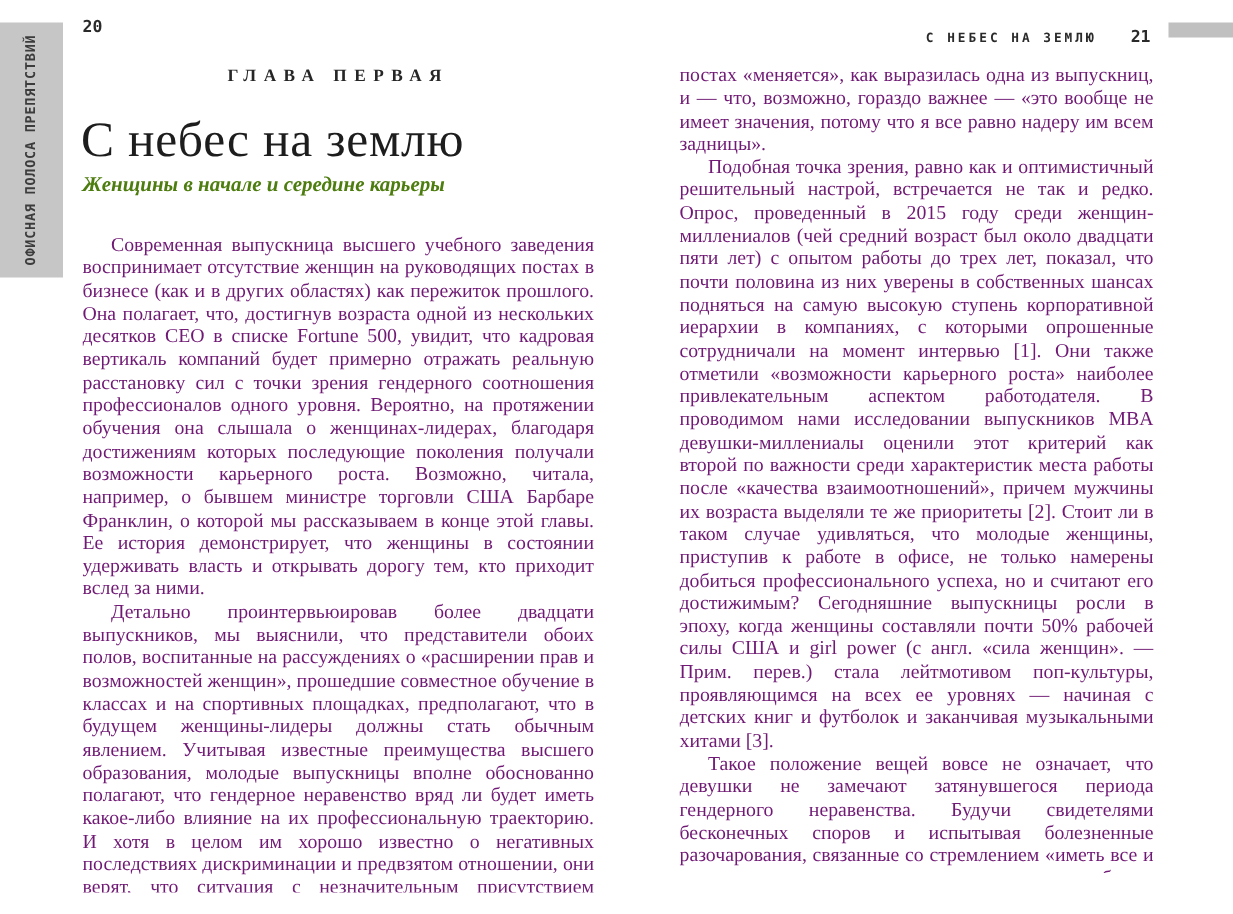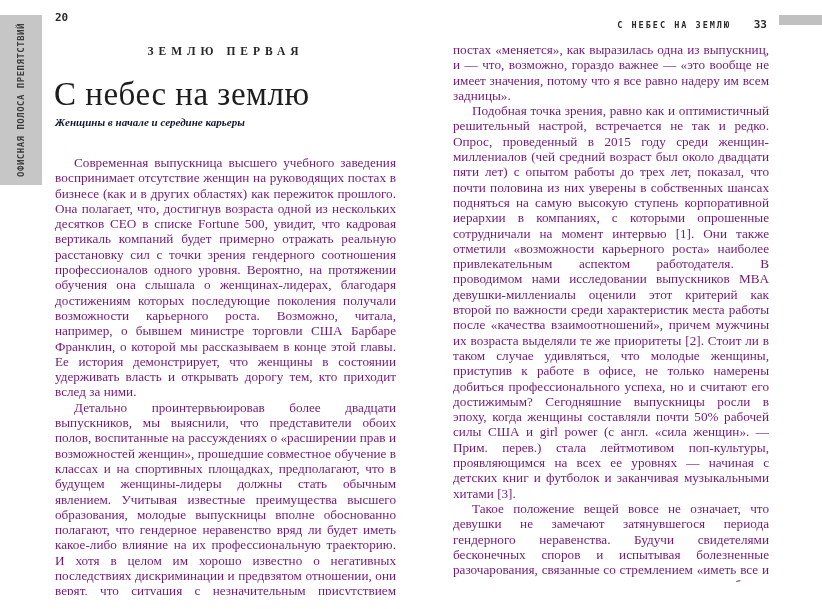--- a/index.html
+++ b/index.html
@@ -83,24 +83,24 @@
     font-size: 33px;
     font-weight: normal;
     letter-spacing: 0.5px;
     color: #1d1d1d;
     white-space: nowrap;
   }
   .chapter-subtitle {
     position: absolute;
     left: 55px;
     top: 116px;
-    font-size: 11px;
+    font-size: 14px;
     font-style: italic;
     font-weight: bold;
-    color: #0f172a;
+    color: #4d7c0f;
     white-space: nowrap;
   }
 
   
   .running-head {
     position: absolute;
     top: 13px;
     right: 55px;
     font-family: "DejaVu Sans Mono", monospace;
     font-weight: bold;
@@ -161,34 +161,34 @@
 <body>
 
 <div id="spread">
 
   <div class="page" id="page-left">
     <div class="sidebar-tab">
       <span class="sidebar-text">ОФИСНАЯ ПОЛОСА ПРЕПЯТСТВИЙ</span>
     </div>
     <div class="pagenum" id="pagenum-left">20</div>
 
-    <div class="chapter-label">ЗЕМЛЮ ПЕРВАЯ</div>
+    <div class="chapter-label">ГЛАВА ПЕРВАЯ</div>
     <h1 class="chapter-title">С небес на землю</h1>
     <div class="chapter-subtitle">Женщины в начале и середине карьеры</div>
 
     <div class="body-text" id="body-left">
         <p>Современная выпускница высшего учебного заведения воспринимает отсутствие женщин на руководящих постах в бизнесе (как и в других областях) как пережиток прошлого. Она полагает, что, достигнув возраста одной из нескольких десятков CEO в списке Fortune 500, увидит, что кадровая вертикаль компаний будет примерно отражать реальную расстановку сил с точки зрения гендерного соотношения профессионалов одного уровня. Вероятно, на протяжении обучения она слышала о женщинах-лидерах, благодаря достижениям которых последующие поколения получали возможности карьерного роста. Возможно, читала, например, о бывшем министре торговли США Барбаре Франклин, о которой мы рассказываем в конце этой главы. Ее история демонстрирует, что женщины в состоянии удерживать власть и открывать дорогу тем, кто приходит вслед за ними.</p>
         <p>Детально проинтервьюировав более двадцати выпускников, мы выяснили, что представители обоих полов, воспитанные на рассуждениях о «расширении прав и возможностей женщин», прошедшие совместное обучение в классах и на спортивных площадках, предполагают, что в будущем женщины-лидеры должны стать обычным явлением. Учитывая известные преимущества высшего образования, молодые выпускницы вполне обоснованно полагают, что гендерное неравенство вряд ли будет иметь какое-либо влияние на их профессиональную траекторию. И хотя в целом им хорошо известно о негативных последствиях дискриминации и предвзятом отношении, они верят, что ситуация с незначительным присутствием женщин на руководящих</p>
       </div>
   </div>
 
   <div class="page" id="page-right">
     <div class="running-head">
       <span class="head-caption">С НЕБЕС НА ЗЕМЛЮ</span>
-      <span class="pagenum">33</span>
+      <span class="pagenum">21</span>
     </div>
     <div class="corner-tab"></div>
 
     <div class="body-text" id="body-right">
         <p class="no-indent">постах «меняется», как выразилась одна из выпускниц, и — что, возможно, гораздо важнее — «это вообще не имеет значения, потому что я все равно надеру им всем задницы».</p>
         <p>Подобная точка зрения, равно как и оптимистичный решительный настрой, встречается не так и редко. Опрос, проведенный в 2015 году среди женщин-миллениалов (чей средний возраст был около двадцати пяти лет) с опытом работы до трех лет, показал, что почти половина из них уверены в собственных шансах подняться на самую высокую ступень корпоративной иерархии в компаниях, с которыми опрошенные сотрудничали на момент интервью [1]. Они также отметили «возможности карьерного роста» наиболее привлекательным аспектом работодателя. В проводимом нами исследовании выпускников MBA девушки-миллениалы оценили этот критерий как второй по важности среди характеристик места работы после «качества взаимоотношений», причем мужчины их возраста выделяли те же приоритеты [2]. Стоит ли в таком случае удивляться, что молодые женщины, приступив к работе в офисе, не только намерены добиться профессионального успеха, но и считают его достижимым? Сегодняшние выпускницы росли в эпоху, когда женщины составляли почти 50% рабочей силы США и girl power (с англ. «сила женщин». — Прим. перев.) стала лейтмотивом поп-культуры, проявляющимся на всех ее уровнях — начиная с детских книг и футболок и заканчивая музыкальными хитами [3].</p>
         <p>Такое положение вещей вовсе не означает, что девушки не замечают затянувшегося периода гендерного неравенства. Будучи свидетелями бесконечных споров и испытывая болезненные разочарования, связанные со стремлением «иметь все и сразу», женщины, которые вступают в ряды белых воротничков, прекрасно осведомлены о распространенном убеждении, что семейные заботы мешают карьере, и рассматривают конфликт между воспитанием детей и работой как глобальную социальную проблему. «Думаю, баланс между работой и личной жизнью — это отпуск по бе-</p>
       </div>
   </div>
 

